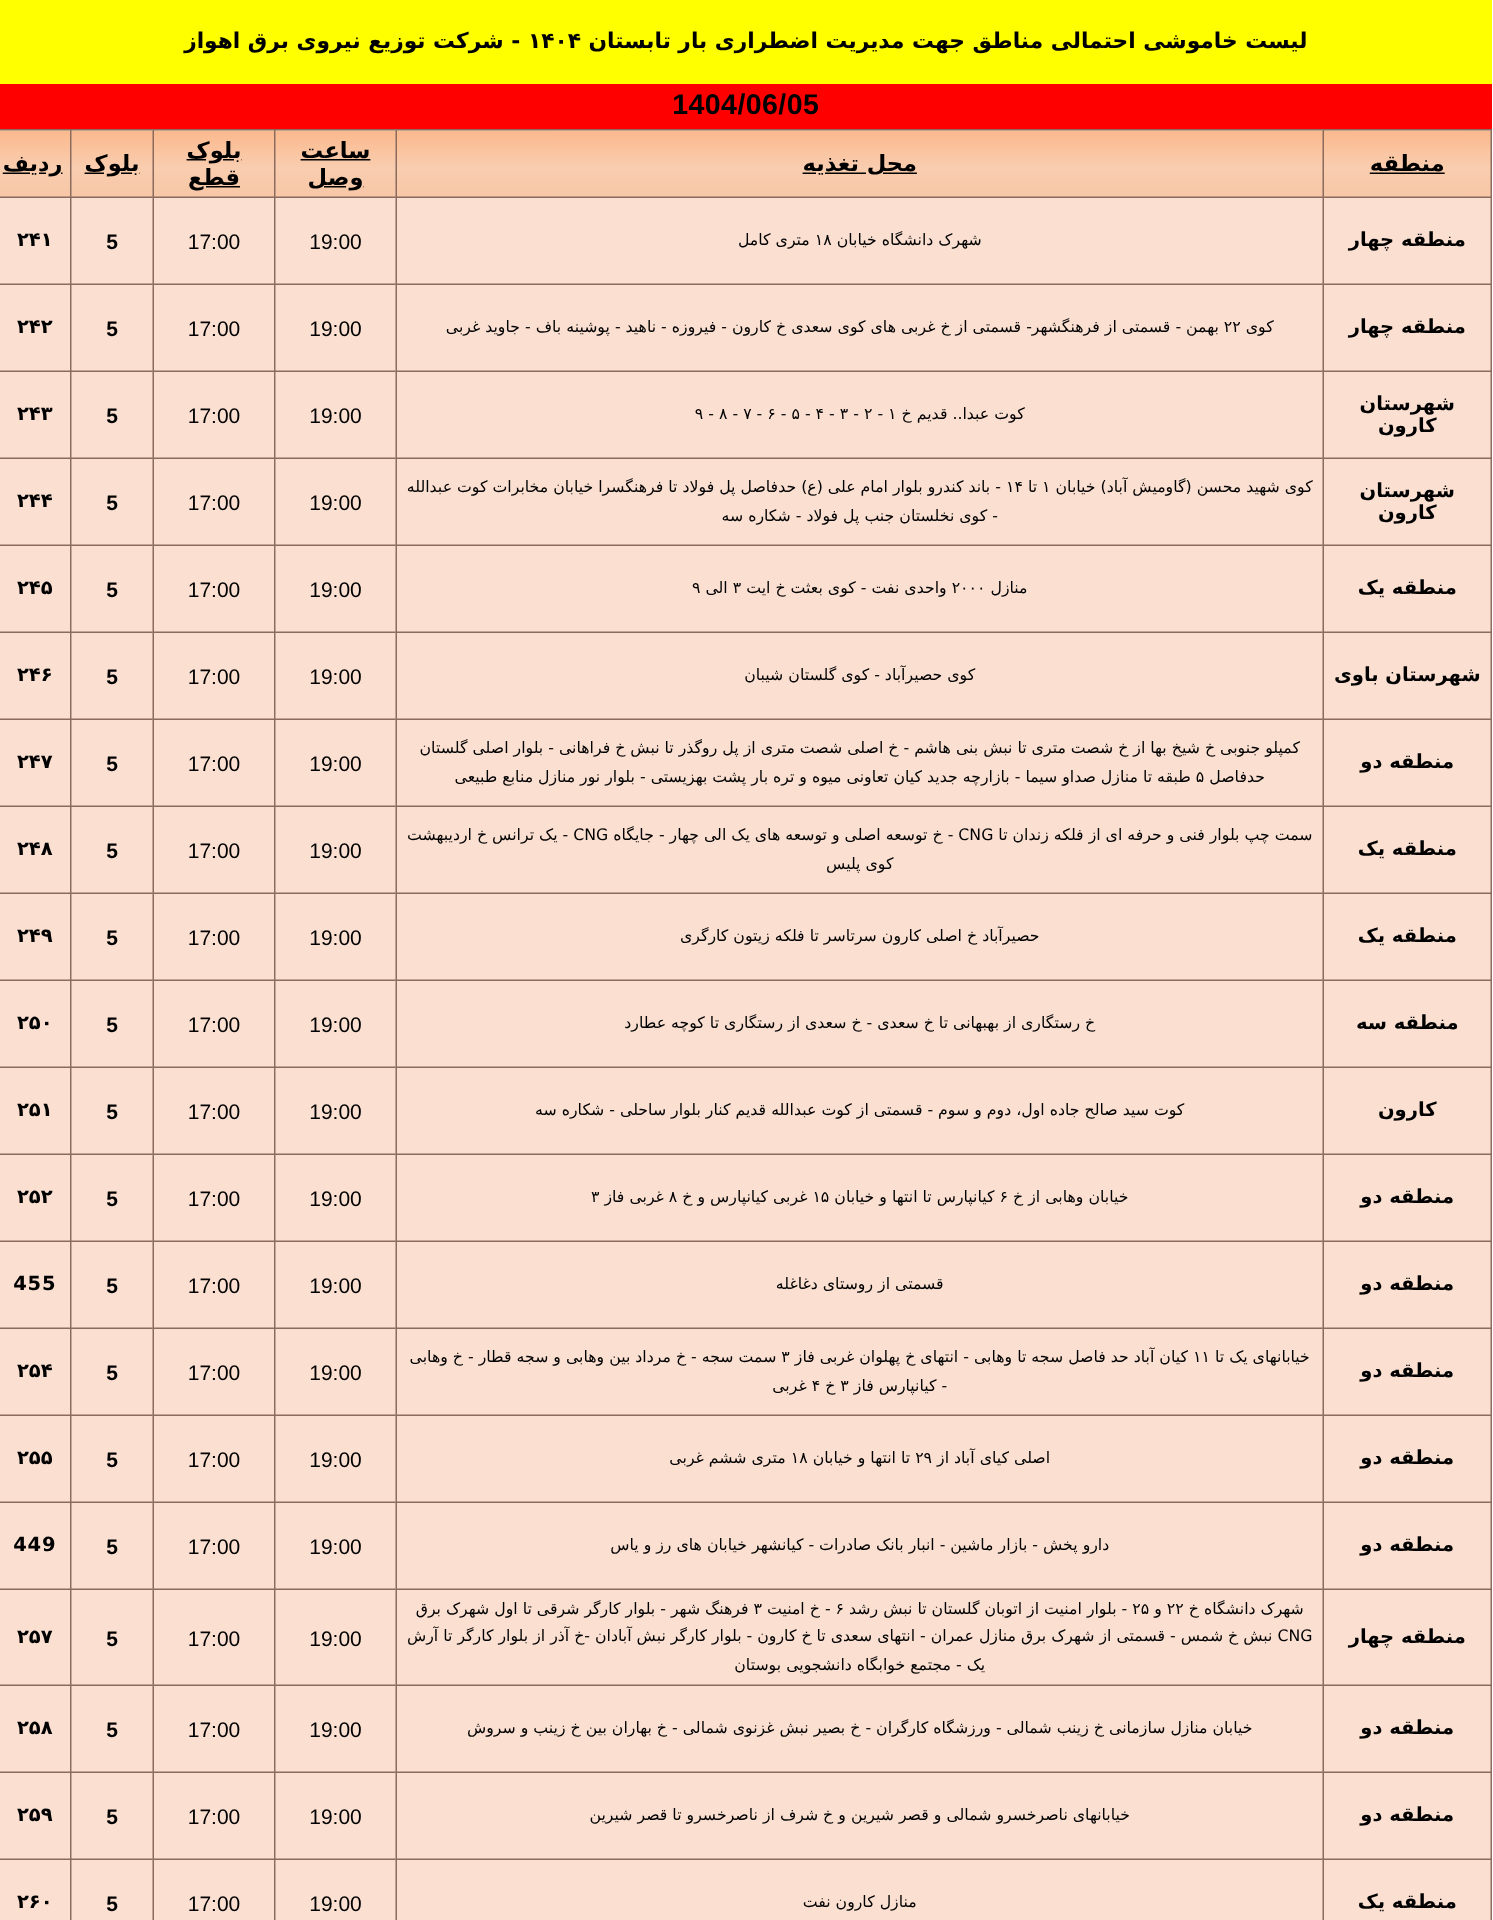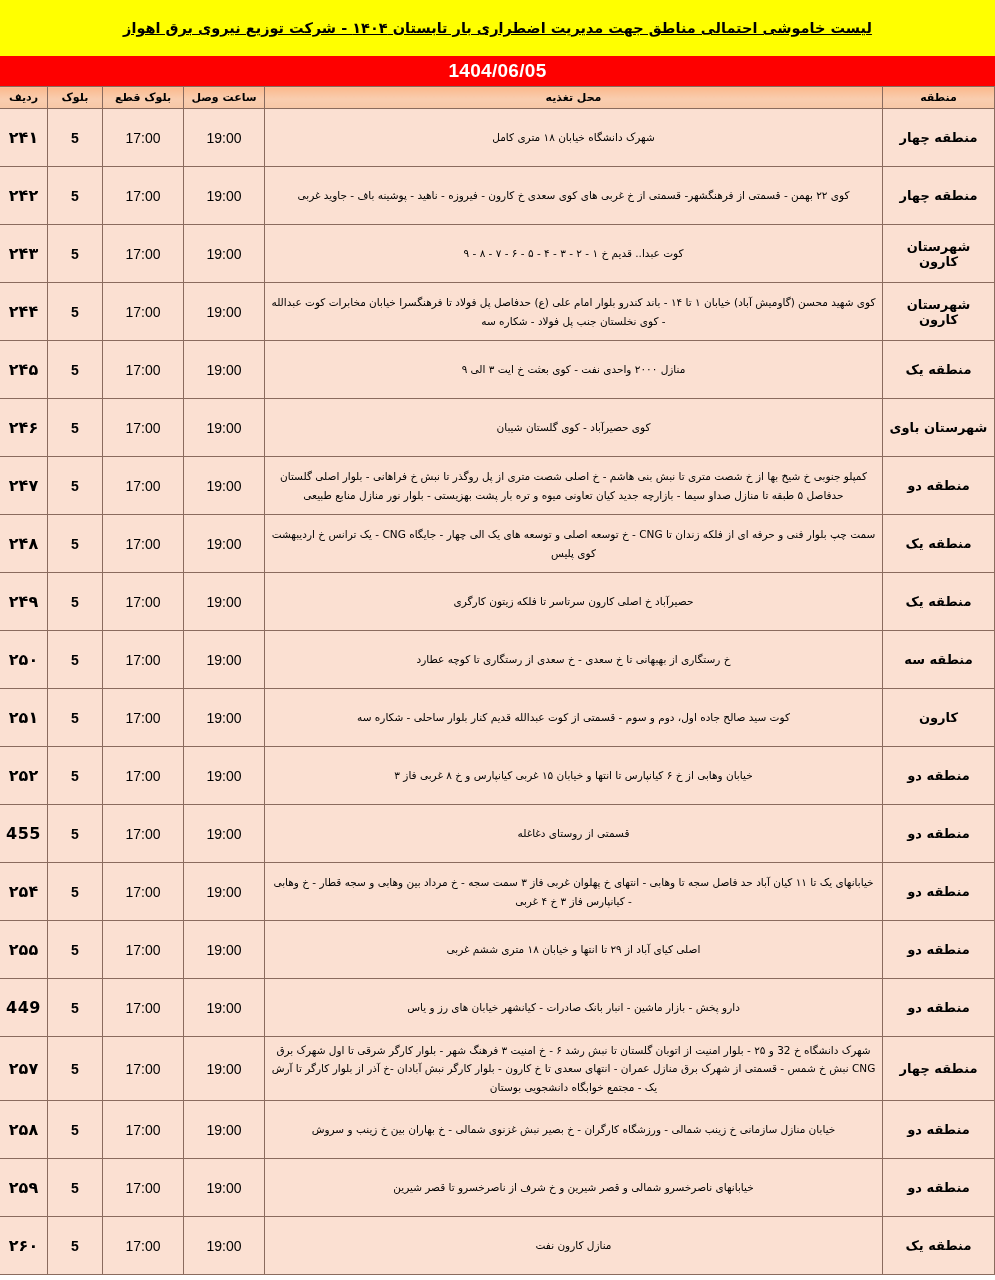--- a/index.html
+++ b/index.html
@@ -30,35 +30,34 @@
     justify-content: center;
     text-align: center;
     padding: 0 16px;
   }
   .title-banner .title-text {
     font-size: 14.5px;
     font-weight: bold;
     color: #000000;
     line-height: 1.25;
     letter-spacing: 0;
-    text-decoration: underline;
   }
 
   
   .date-banner {
     background: #fe0000;
     height: 30px;
     display: flex;
     align-items: center;
     justify-content: center;
   }
   .date-banner .date-text {
     font-size: 19px;
     font-weight: bold;
-    color: #ffffff;
+    color: #000000;
     direction: ltr;
     font-family: "Liberation Sans", sans-serif;
     letter-spacing: 0.3px;
   }
 
   
   table.outage {
     border-collapse: collapse;
     width: 995px;
     table-layout: fixed;
@@ -69,43 +68,44 @@
     border: 1px solid #8a6b5e;
     vertical-align: middle;
     text-align: center;
     padding: 4px 5px;
   }
 
   thead th {
     background: #f8c8a4;
     background-image: linear-gradient(to bottom, #fbb98d 0%, #f9cdaf 55%, #f7c7a6 100%);
     height: 18px;
-    font-size: 11px;
+    font-size: 15px;
     font-weight: bold;
     color: #000000;
     border-color: #8a6b5e;
+    text-decoration: underline;
   }
 
   tbody td {
     background: #fbe0d2;
     font-size: 11px;
     color: #000000;
     font-weight: bold;
   }
 
   
   .col-row    { width: 48px; }
   .col-block  { width: 55px; }
   .col-off    { width: 81px; }
   .col-on     { width: 81px; }
   .col-feed   { width: 618px; }
   .col-zone   { width: 112px; }
 
   td.c-row {
-    font-size: 16px;
+    font-size: 13px;
     font-weight: bold;
     letter-spacing: 0.5px;
     margin-left: 12px;
   }
   td.c-block {
     font-size: 14px;
     font-weight: bold;
     font-family: "Liberation Sans", sans-serif;
   }
   td.c-time {
@@ -284,21 +284,21 @@
         <tr>
           <td class="c-zone">منطقه دو</td>
           <td class="c-feed">دارو پخش - بازار ماشین - انبار بانک صادرات - کیانشهر خیابان های رز و یاس</td>
           <td class="c-time">19:00</td>
           <td class="c-time">17:00</td>
           <td class="c-block">5</td>
           <td class="c-row">449</td>
         </tr>
         <tr>
           <td class="c-zone">منطقه چهار</td>
-          <td class="c-feed">شهرک دانشگاه خ 32 و ۲۵ - بلوار امنیت از اتوبان گلستان تا نبش رشد ۶ - خ امنیت ۳ فرهنگ شهر - بلوار کارگر شرقی تا اول شهرک برق CNG نبش خ شمس - قسمتی از شهرک برق منازل عمران - انتهای سعدی تا خ کارون - بلوار کارگر نبش آبادان -خ آذر از بلوار کارگر تا آرش یک - مجتمع خوابگاه دانشجویی بوستان</td>
+          <td class="c-feed">شهرک دانشگاه خ ۲۲ و ۲۵ - بلوار امنیت از اتوبان گلستان تا نبش رشد ۶ - خ امنیت ۳ فرهنگ شهر - بلوار کارگر شرقی تا اول شهرک برق CNG نبش خ شمس - قسمتی از شهرک برق منازل عمران - انتهای سعدی تا خ کارون - بلوار کارگر نبش آبادان -خ آذر از بلوار کارگر تا آرش یک - مجتمع خوابگاه دانشجویی بوستان</td>
           <td class="c-time">19:00</td>
           <td class="c-time">17:00</td>
           <td class="c-block">5</td>
           <td class="c-row">۲۵۷</td>
         </tr>
         <tr>
           <td class="c-zone">منطقه دو</td>
           <td class="c-feed">خیابان منازل سازمانی خ زینب شمالی - ورزشگاه کارگران - خ بصیر نبش غزنوی شمالی - خ بهاران بین خ زینب و سروش</td>
           <td class="c-time">19:00</td>
           <td class="c-time">17:00</td>

